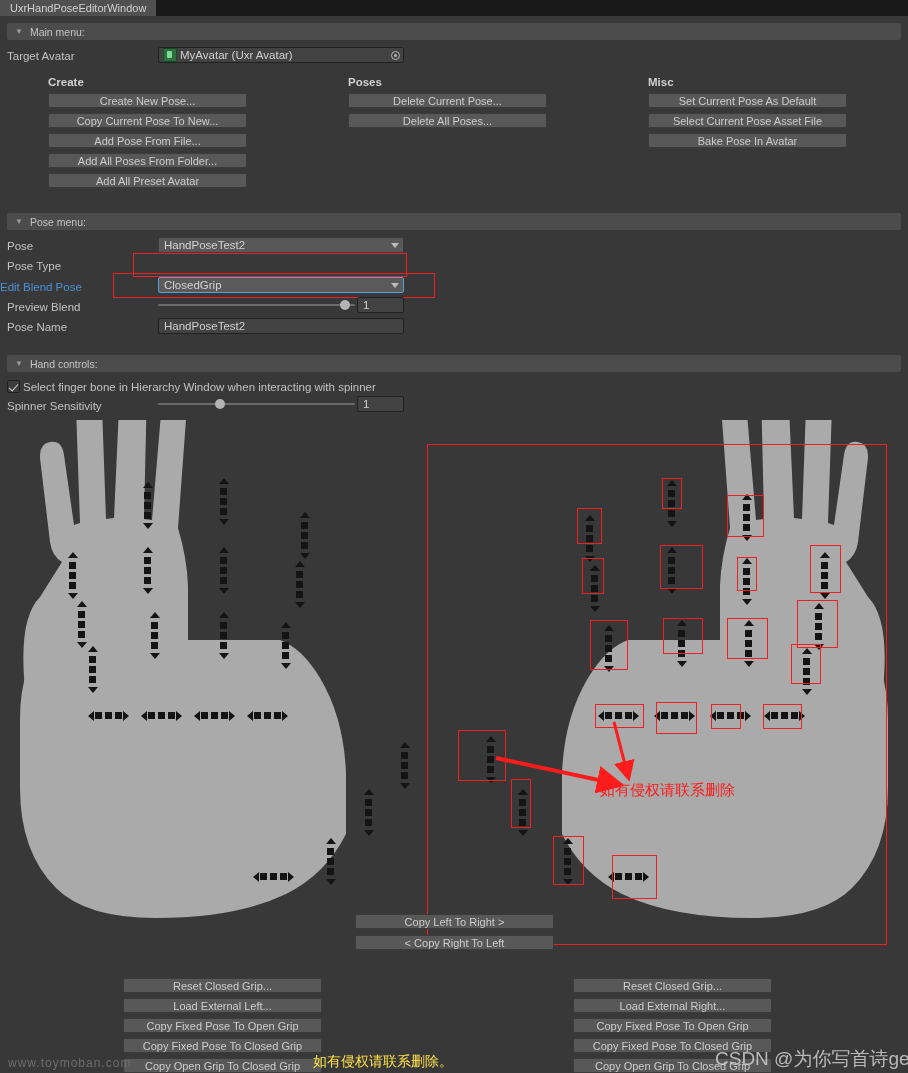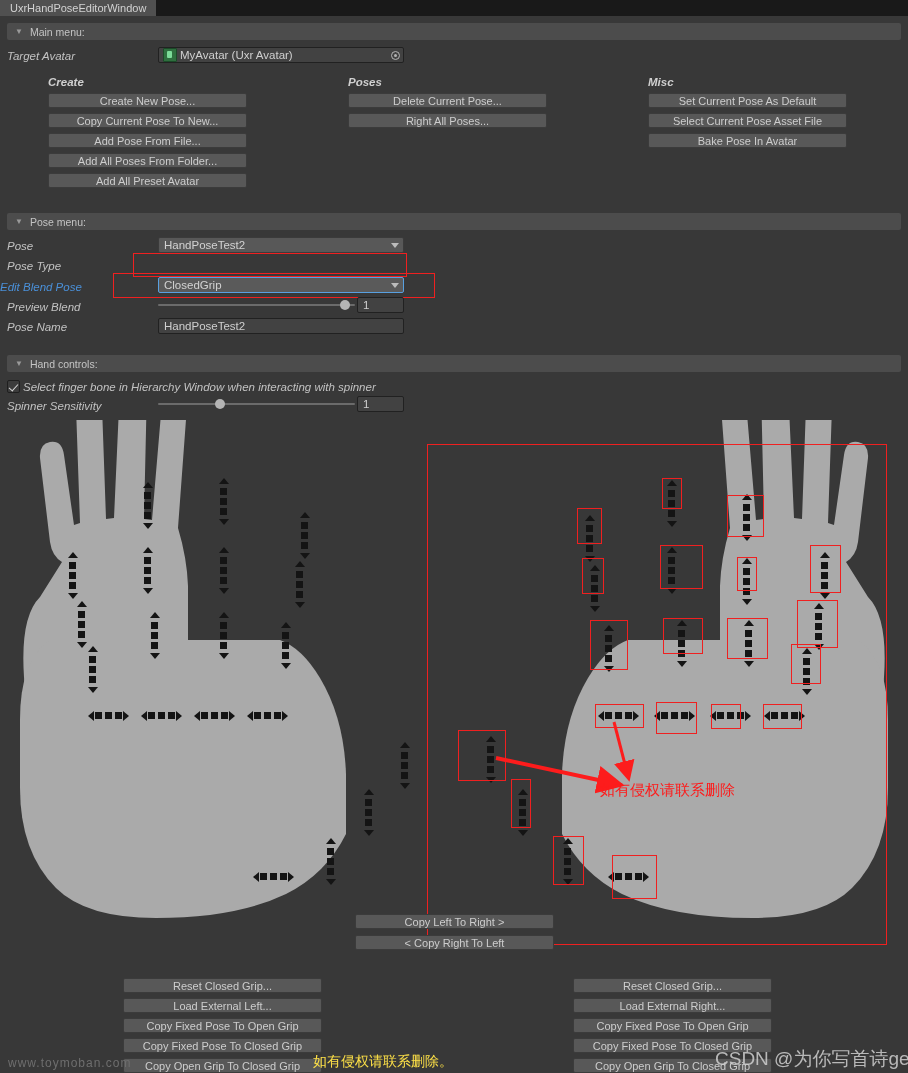--- a/index.html
+++ b/index.html
@@ -15,21 +15,21 @@
   .tabbar{position:absolute;left:0;top:0;width:908px;height:16px;background:#191919;}
   .tab{position:absolute;left:0;top:0;height:16px;background:#505050;
        padding:0 10px;display:flex;align-items:center;color:#d2d2d2;font-size:11px;}
 
   
   .foldout{position:absolute;left:7px;width:894px;height:17px;background:#4c4c4c;
            border-radius:2px;display:flex;align-items:center;font-size:10.5px;color:#c4c4c4;}
   .foldout .arrow{margin-left:8px;margin-right:7px;font-size:8px;color:#9a9a9a;line-height:1;}
 
   
-  .lbl{position:absolute;font-size:11.5px;color:#c2c2c2;white-space:nowrap;font-style:italic;}
+  .lbl{position:absolute;font-size:11.5px;color:#c2c2c2;white-space:nowrap;}
   .lbl.bold{font-weight:bold;color:#d0d0d0;}
   .lbl.link{color:#4a90d9;}
 
   
   .btn{position:absolute;height:15px;background:#585858;border:1px solid #3b3b3b;
        border-radius:2px;display:flex;align-items:center;justify-content:center;
        font-size:11px;color:#cdcdcd;box-sizing:border-box;white-space:nowrap;overflow:hidden;}
 
   
   .objfield{position:absolute;height:16px;background:#424242;border:1px solid #212121;
@@ -136,21 +136,21 @@
 
   <div class="lbl bold" style="left:48px;top:76px;">Create</div>
   <div class="btn" style="left:48px;top:93px;width:199px;">Create New Pose...</div>
   <div class="btn" style="left:48px;top:113px;width:199px;">Copy Current Pose To New...</div>
   <div class="btn" style="left:48px;top:133px;width:199px;">Add Pose From File...</div>
   <div class="btn" style="left:48px;top:153px;width:199px;">Add All Poses From Folder...</div>
   <div class="btn" style="left:48px;top:173px;width:199px;">Add All Preset Avatar</div>
 
   <div class="lbl bold" style="left:348px;top:76px;">Poses</div>
   <div class="btn" style="left:348px;top:93px;width:199px;">Delete Current Pose...</div>
-  <div class="btn" style="left:348px;top:113px;width:199px;">Right All Poses...</div>
+  <div class="btn" style="left:348px;top:113px;width:199px;">Delete All Poses...</div>
 
   <div class="lbl bold" style="left:648px;top:76px;">Misc</div>
   <div class="btn" style="left:648px;top:93px;width:199px;">Set Current Pose As Default</div>
   <div class="btn" style="left:648px;top:113px;width:199px;">Select Current Pose Asset File</div>
   <div class="btn" style="left:648px;top:133px;width:199px;text-align:right;">Bake Pose In Avatar</div>
 
   <div class="foldout" style="top:213px;">
     <span class="arrow">▼</span>
     <span>Pose menu:</span>
   </div>

